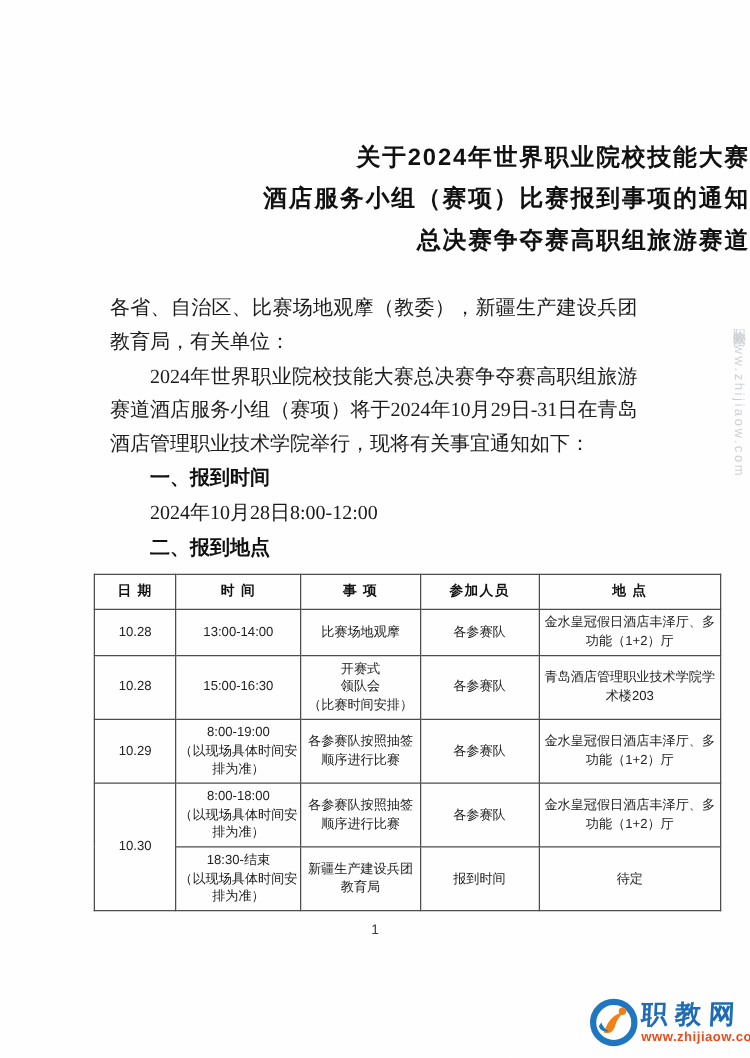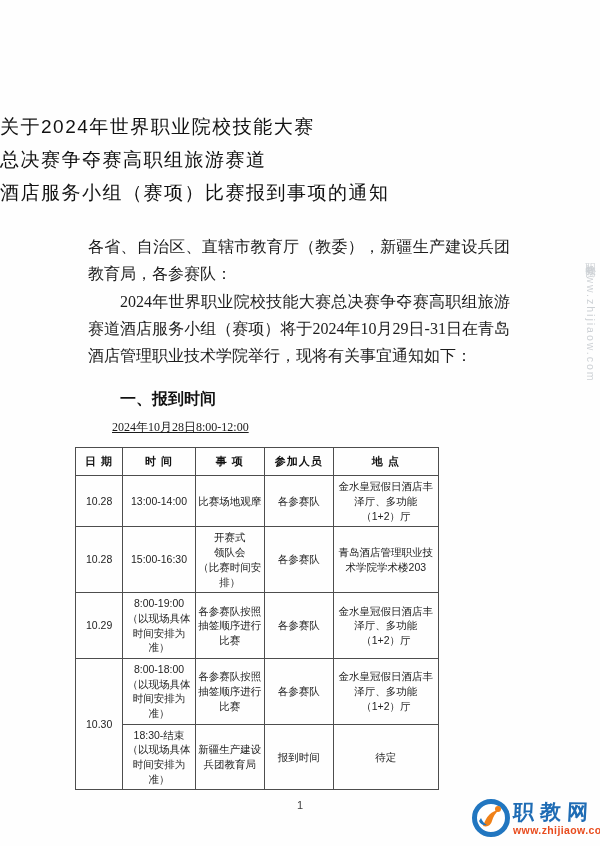--- a/index.html
+++ b/index.html
@@ -9,23 +9,23 @@
     position:relative;
     overflow:hidden;
     font-family:"Liberation Serif", serif;
     color:#1a1a1a;
   }
   .paper{position:absolute;inset:0;background:#fefefe;}
 
   
   .title-block{
     margin-top:110px;
-    text-align:left;
-    font-family:"Liberation Sans", sans-serif;
-    font-weight:normal;
+    text-align:right;
+    font-family:"Liberation Sans", sans-serif;
+    font-weight:bold;
     font-size:19px;
     line-height:33px;
     color:#111;
     letter-spacing:1.5px;
   }
 
   
   .content{padding:0 90px 0 88px;}
   .para{
     font-size:16px;
@@ -35,33 +35,31 @@
   }
   .salutation{margin-top:24px;}
   .intro{text-indent:2em;margin-top:1px;}
   .section-heading{
     font-family:"Liberation Sans", sans-serif;
     font-weight:bold;
     font-size:16px;
     line-height:28px;
     text-indent:2em;
     color:#111;
-    margin-top:16px;
   }
   .section-body{
-    font-size:12px;
+    font-size:16px;
     line-height:28px;
     text-indent:2em;
-    text-decoration:underline;
   }
 
   
   .table-wrap{margin:6px 73px 0 75px;}
   table.schedule{
-    width:364px;
+    width:502px;
     border-collapse:collapse;
     table-layout:fixed;
     font-size:10.5px;
     color:#222;
   }
   table.schedule th, table.schedule td{
     border:1px solid #4d4d4d;
     padding:3px 2px;
     text-align:center;
     vertical-align:middle;
@@ -139,31 +137,32 @@
     white-space:nowrap;
   }
 </style>
 </head>
 <body>
 
 <div class="paper">
 
   <div class="title-block">
     <div>关于2024年世界职业院校技能大赛</div>
+    <div>酒店服务小组（赛项）比赛报到事项的通知</div>
     <div>总决赛争夺赛高职组旅游赛道</div>
-    <div>酒店服务小组（赛项）比赛报到事项的通知</div>
   </div>
 
   <div class="content">
-    <div class="para salutation">各省、自治区、直辖市教育厅（教委），新疆生产建设兵团教育局，各参赛队：</div>
+    <div class="para salutation">各省、自治区、比赛场地观摩（教委），新疆生产建设兵团教育局，有关单位：</div>
     <div class="para intro">2024年世界职业院校技能大赛总决赛争夺赛高职组旅游赛道酒店服务小组（赛项）将于2024年10月29日-31日在青岛酒店管理职业技术学院举行，现将有关事宜通知如下：</div>
 
     <div class="section-heading">一、报到时间</div>
     <div class="section-body">2024年10月28日8:00-12:00</div>
 
+    <div class="section-heading">二、报到地点</div>
 
   </div>
 
   <div class="table-wrap">
     <table class="schedule">
       <colgroup>
         <col class="c-date">
           <col class="c-time">
           <col class="c-item">
           <col class="c-part">

